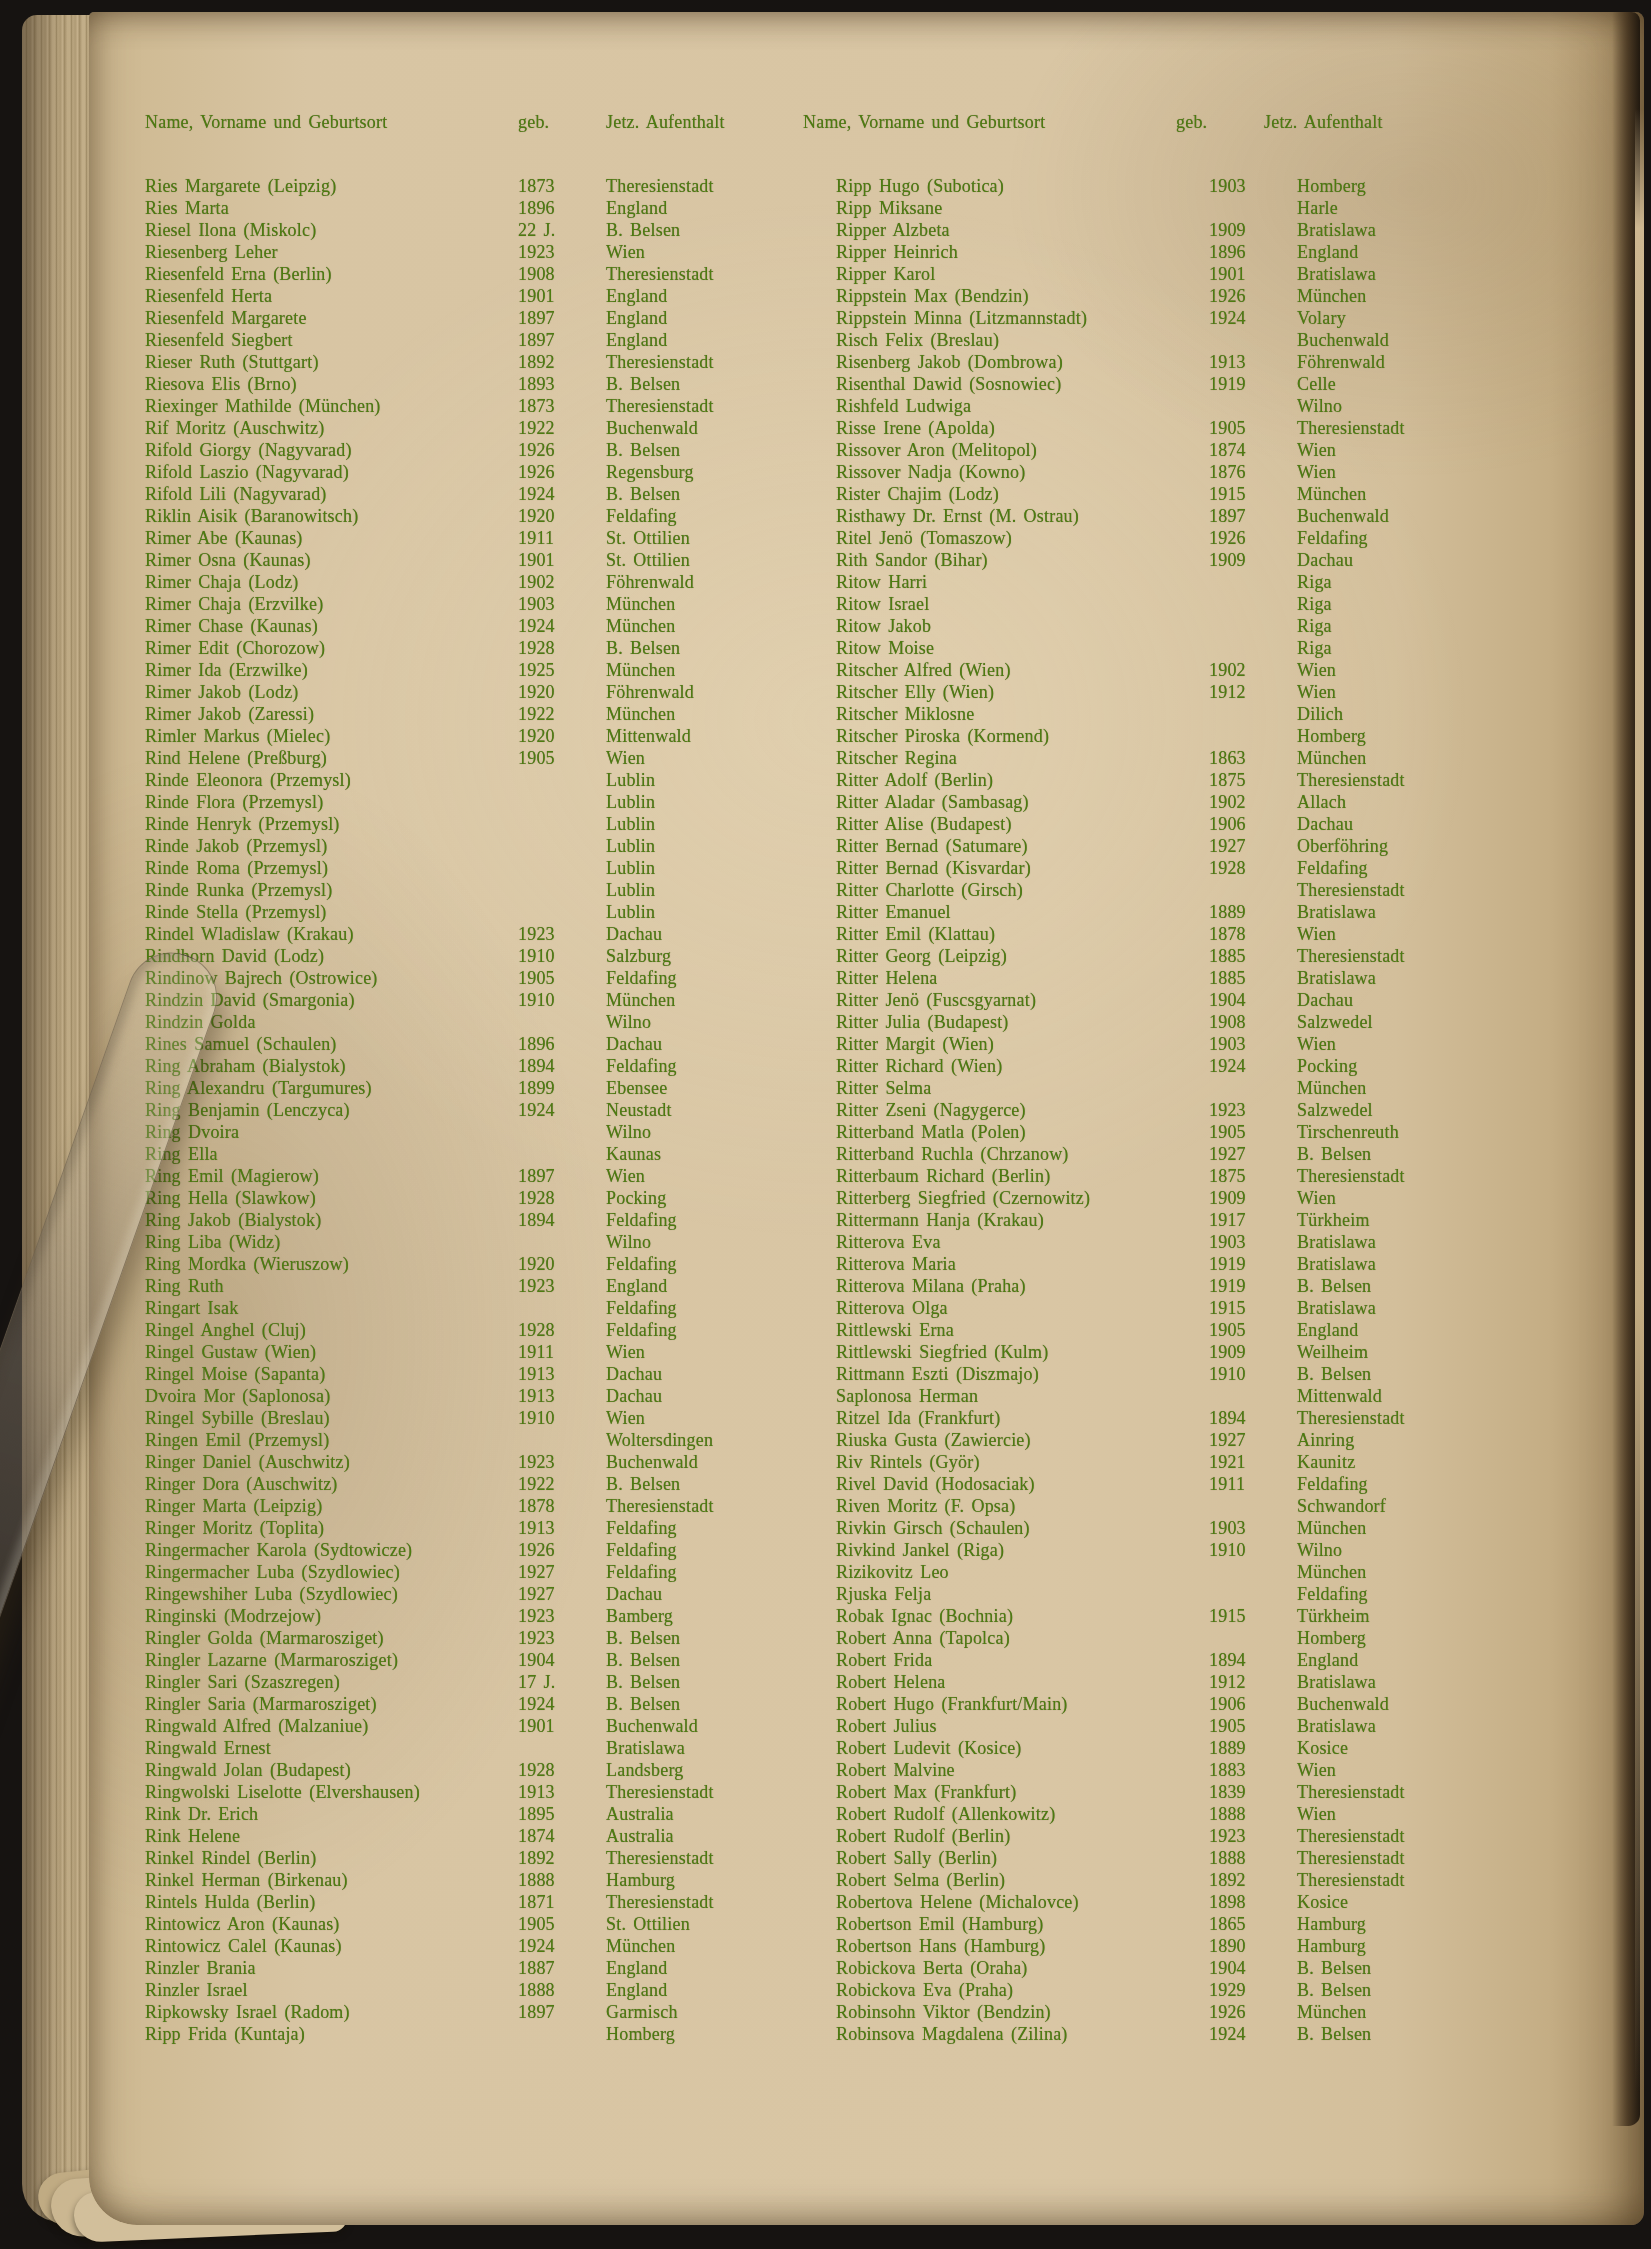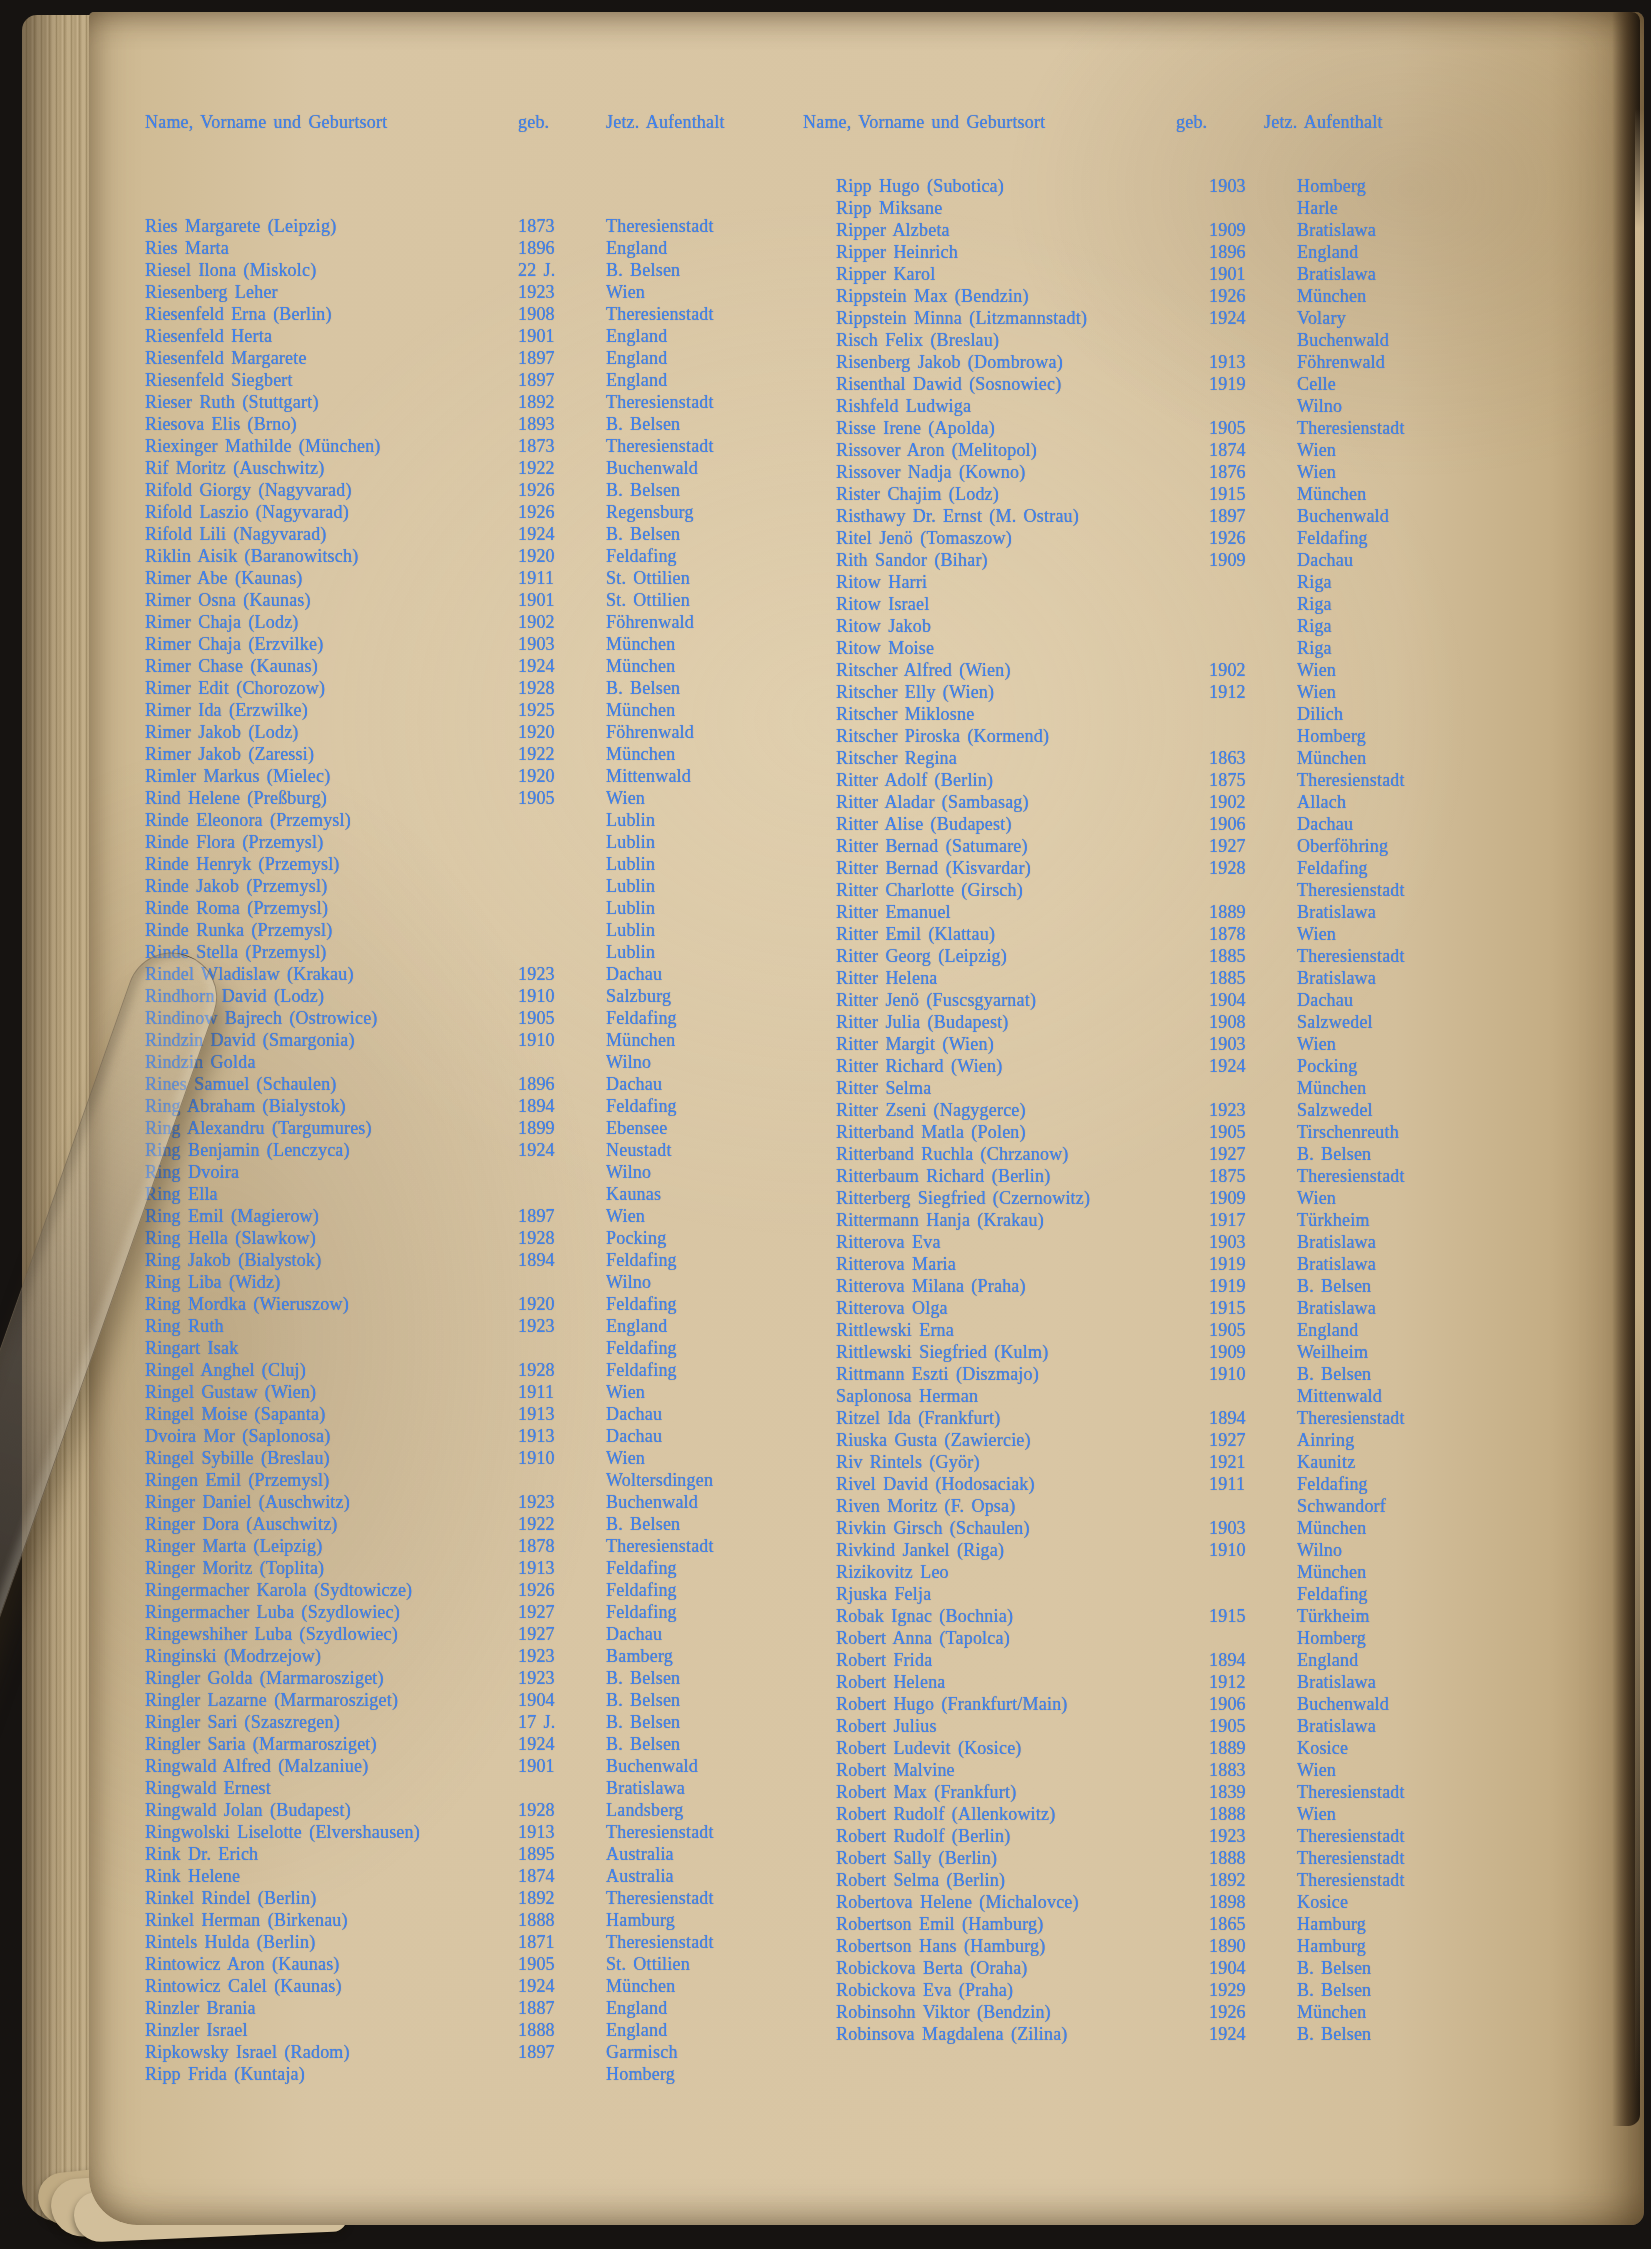--- a/index.html
+++ b/index.html
@@ -63,28 +63,28 @@
     border:1.7px solid rgba(96,84,66,.55);
     box-shadow:
       inset -6.6px 0 8.3px rgba(255,250,234,.22),
       inset 6.6px 0 10px rgba(60,50,38,.25),
       13.2px 18px 25px rgba(58,44,24,.38);
     z-index:5;
   }
   
   .content{
     position:absolute;inset:0;z-index:3;
-    color:#3b82f6;font-size:18px;letter-spacing:0.2px;word-spacing:2.5px;
+    color:#4d7c0f;font-size:18px;letter-spacing:0.2px;word-spacing:2.5px;
     text-shadow:0 0 0.8px rgba(51,45,35,.55);
   }
   .header-row{position:absolute;display:grid;grid-template-columns:373px 88px auto;height:22px;line-height:22px;white-space:nowrap;}
   .hdr-left{left:145px;top:111px;width:644px;}
   .hdr-right{left:803px;top:111px;width:661px;}
   .col{position:absolute;top:175px;width:661px;}
-  .col-left{left:145px;margin-top:40px;}
+  .col-left{left:145px;}
   .col-right{left:836px;}
   .row{display:grid;grid-template-columns:373px 88px auto;height:22px;line-height:22px;white-space:nowrap;}
   .cell{overflow:visible;}
 </style>
 </head>
 <body>
 
 <div class="page-stack"></div>
 <div class="stack-fan fan2"></div>
 <div class="stack-fan fan1"></div>

